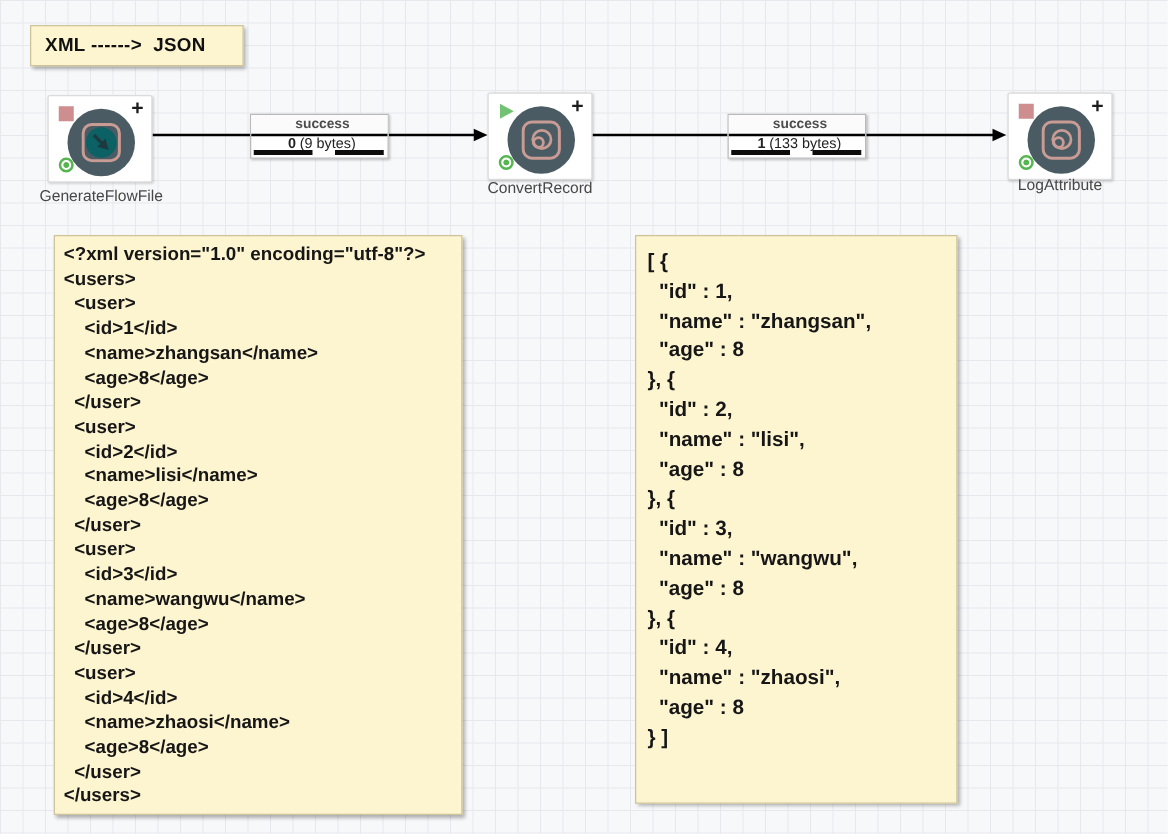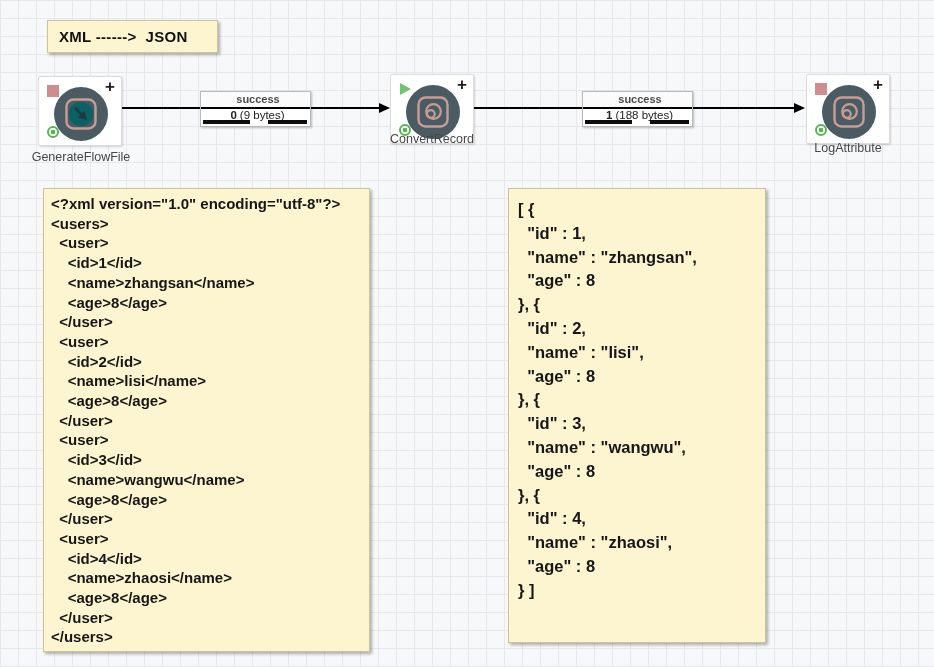--- a/index.html
+++ b/index.html
@@ -12,21 +12,21 @@
       linear-gradient(90deg, #e7e8ec 1px, transparent 1px);
     background-size:18px 18px;
   }
 
   
   .note{
     position:absolute;background:#fdf4d0;border:1px solid #cdc49a;
     box-shadow:2px 2px 3px rgba(0,0,0,.30);box-sizing:border-box;z-index:2;
   }
   .note-title{
-    left:47px;top:20px;width:171px;height:33px;
+    left:24px;top:20px;width:171px;height:33px;
     font-size:15px;font-weight:700;color:#111;line-height:31px;
     padding-left:11px;letter-spacing:.3px;white-space:pre;
   }
   .note-xml{left:43px;top:188px;width:327px;height:464px;}
   .note-json{left:508px;top:188px;width:258px;height:455px;}
   .note pre{
     margin:0;white-space:pre;color:#161616;
     font-family:"Liberation Sans",sans-serif;font-weight:700;
   }
   .note-xml pre{padding:5px 0 0 7px;font-size:15px;line-height:19.7px;}
@@ -105,21 +105,21 @@
     <div class="conn-queue">
       <span class="count">0</span><span class="size">(9 bytes)</span>
     </div>
     <div class="queue-bar left"></div>
     <div class="queue-bar right"></div>
   </div>
 
   <div class="conn-label" style="left:582px;top:91px">
     <div class="conn-rel">success</div>
     <div class="conn-queue">
-      <span class="count">1</span><span class="size">(188 bytes)</span>
+      <span class="count">1</span><span class="size">(133 bytes)</span>
     </div>
     <div class="queue-bar left"></div>
     <div class="queue-bar right"></div>
   </div>
 
   <div class="processor" style="left:38px;top:76px">
     <div class="state-stopped"></div>
     <div class="plus-badge">+</div>
     <div class="proc-circle">
       <svg width="32" height="32" viewBox="0 0 32 32">
@@ -138,21 +138,21 @@
     <div class="plus-badge">+</div>
     <div class="proc-circle">
       <svg width="32" height="32" viewBox="0 0 32 32">
         <rect x="1.5" y="1.5" width="29" height="29" rx="7" fill="none" stroke="#c89c94" stroke-width="2.4"></rect>
         <circle cx="16.5" cy="15.5" r="7.3" fill="none" stroke="#c89c94" stroke-width="2.2"></circle>
         <circle cx="13.8" cy="18" r="3.9" fill="none" stroke="#c89c94" stroke-width="2.2"></circle>
       </svg>
     </div>
     <div class="active-dot"></div>
   </div>
-  <div class="proc-name" style="left:347px;top:132px">ConvertRecord</div>
+  <div class="proc-name" style="left:347px;top:143px">ConvertRecord</div>
 
   <div class="processor" style="left:806px;top:74px">
     <div class="state-stopped"></div>
     <div class="plus-badge">+</div>
     <div class="proc-circle">
       <svg width="32" height="32" viewBox="0 0 32 32">
         <rect x="1.5" y="1.5" width="29" height="29" rx="7" fill="none" stroke="#c89c94" stroke-width="2.4"></rect>
         <circle cx="16.5" cy="15.5" r="7.3" fill="none" stroke="#c89c94" stroke-width="2.2"></circle>
         <circle cx="13.8" cy="18" r="3.9" fill="none" stroke="#c89c94" stroke-width="2.2"></circle>
       </svg>

